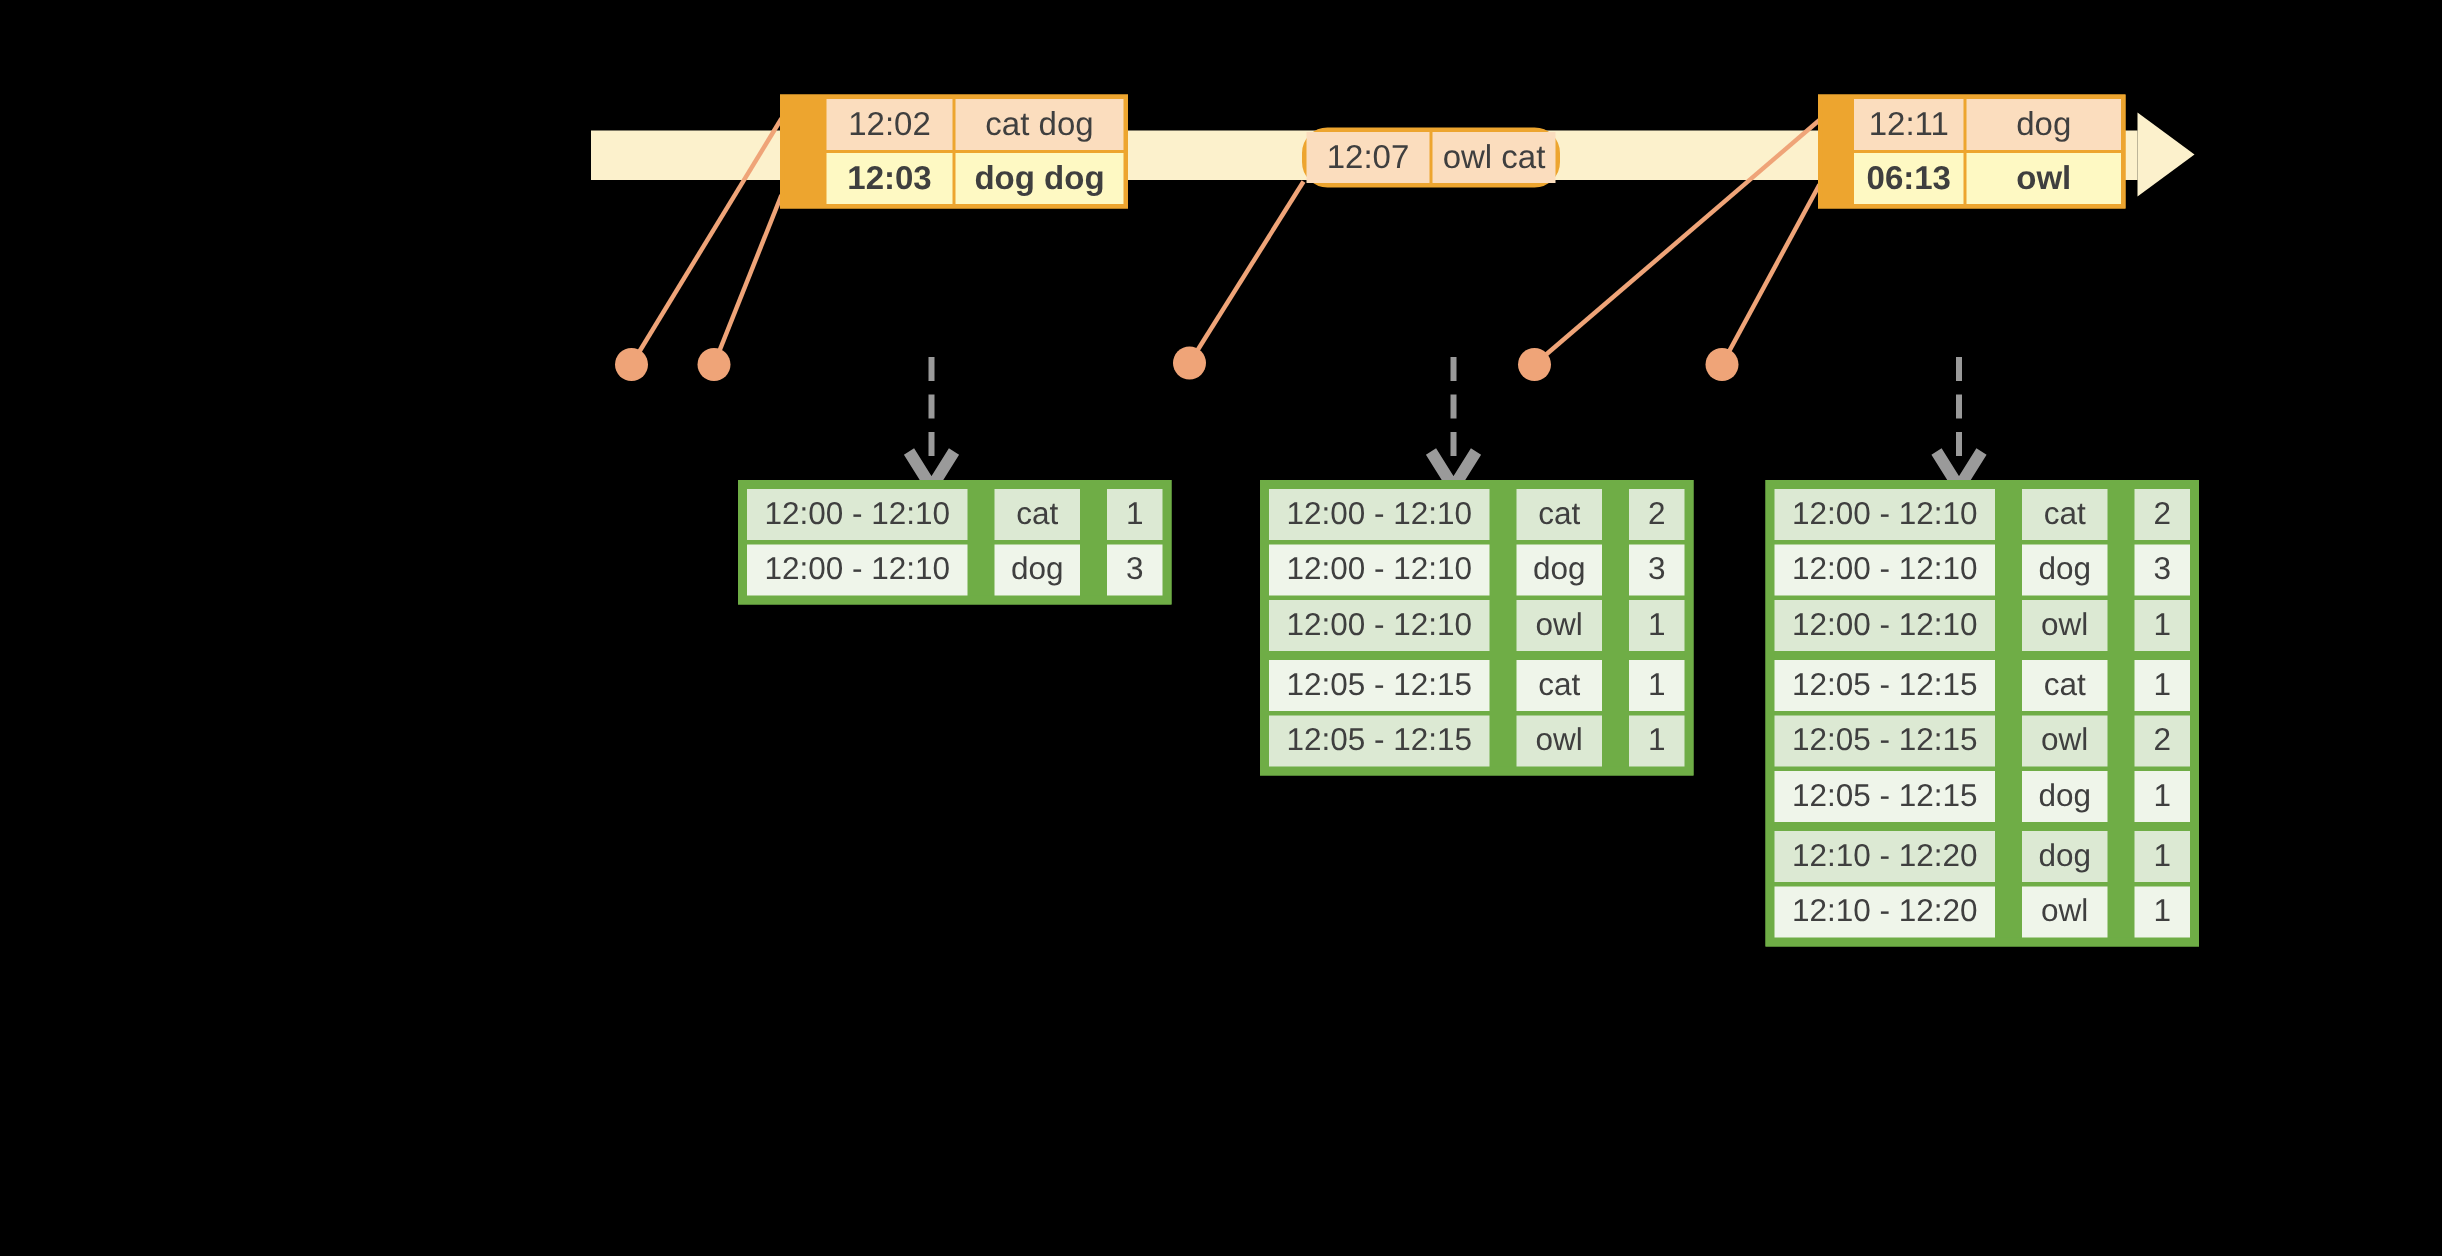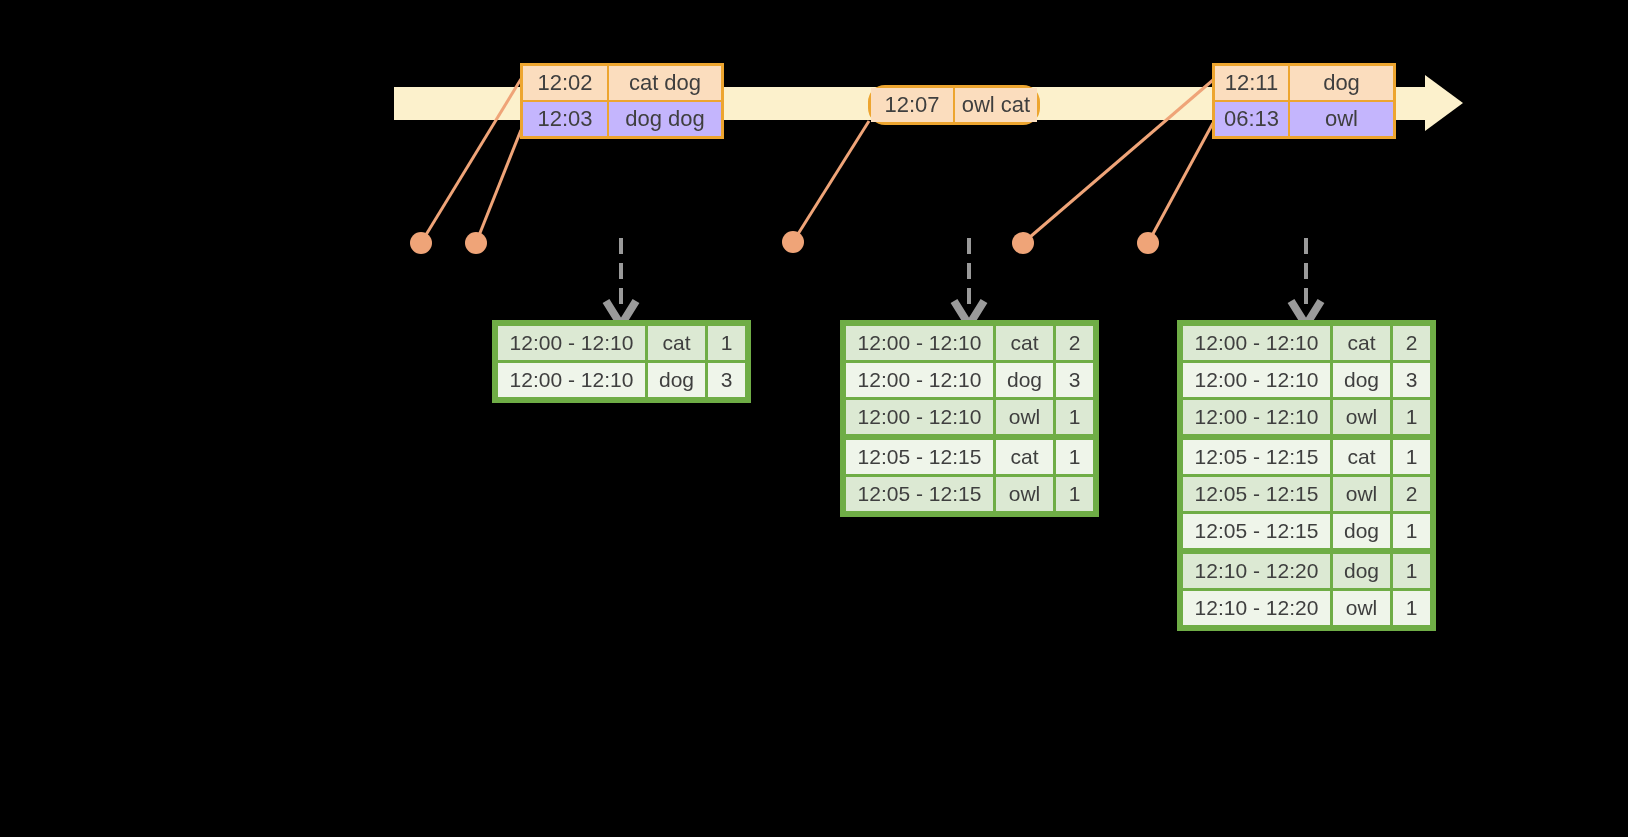--- a/index.html
+++ b/index.html
@@ -7,32 +7,32 @@
           font-family:"Liberation Sans",sans-serif;color:#3f3f3f;}
   
   .band{position:absolute;left:394px;top:87px;width:1031px;height:33px;background:#fcf1cc;z-index:0;}
   .overlay{position:absolute;left:0;top:0;z-index:1;}
   
   .otable{position:absolute;z-index:2;background:#eda52f;border:3px solid #eda52f;
           display:flex;flex-direction:column;gap:2px;}
   .orow{display:grid;gap:2px;}
   .ocell{display:flex;align-items:center;justify-content:center;height:34px;font-size:22px;}
   .peach-dark{background:#fbddbe;}
-  .peach-light{background:#c4b5fd;}
-  #batch1{left:520px;top:63px;}
+  .peach-light{background:#fef9c3;font-weight:bold;}
+  #batch1{left:520px;top:63px;padding-left:28px;}
   #batch1 .orow{grid-template-columns:84px 112px;}
   #batch2{left:868px;top:85px;border-radius:17px;}
   #batch2 .orow{grid-template-columns:82px 82px;}
   #batch3{left:1212px;top:63px;}
-  #batch3 .orow{grid-template-columns:73px 103px;}
+  #batch3 .orow{grid-template-columns:73px 103px;margin-left:21px;}
   
   .gtable{position:absolute;z-index:2;background:#6fad46;border:6px solid #6fad46;
           display:flex;flex-direction:column;gap:6px;}
   .ggroup{display:flex;flex-direction:column;gap:3px;}
-  .grow{display:grid;grid-template-columns:147px 57px 37px;gap:3px;}
+  .grow{display:grid;grid-template-columns:147px 57px 37px;gap:18px;}
   .gcell{display:flex;align-items:center;justify-content:center;height:34px;font-size:21px;}
   .green-dark{background:#dce9d3;}
   .green-light{background:#eff5ea;}
   #res1{left:492px;top:320px;}
   #res2{left:840px;top:320px;}
   #res3{left:1177px;top:320px;}
 </style>
 </head>
 <body>
 

